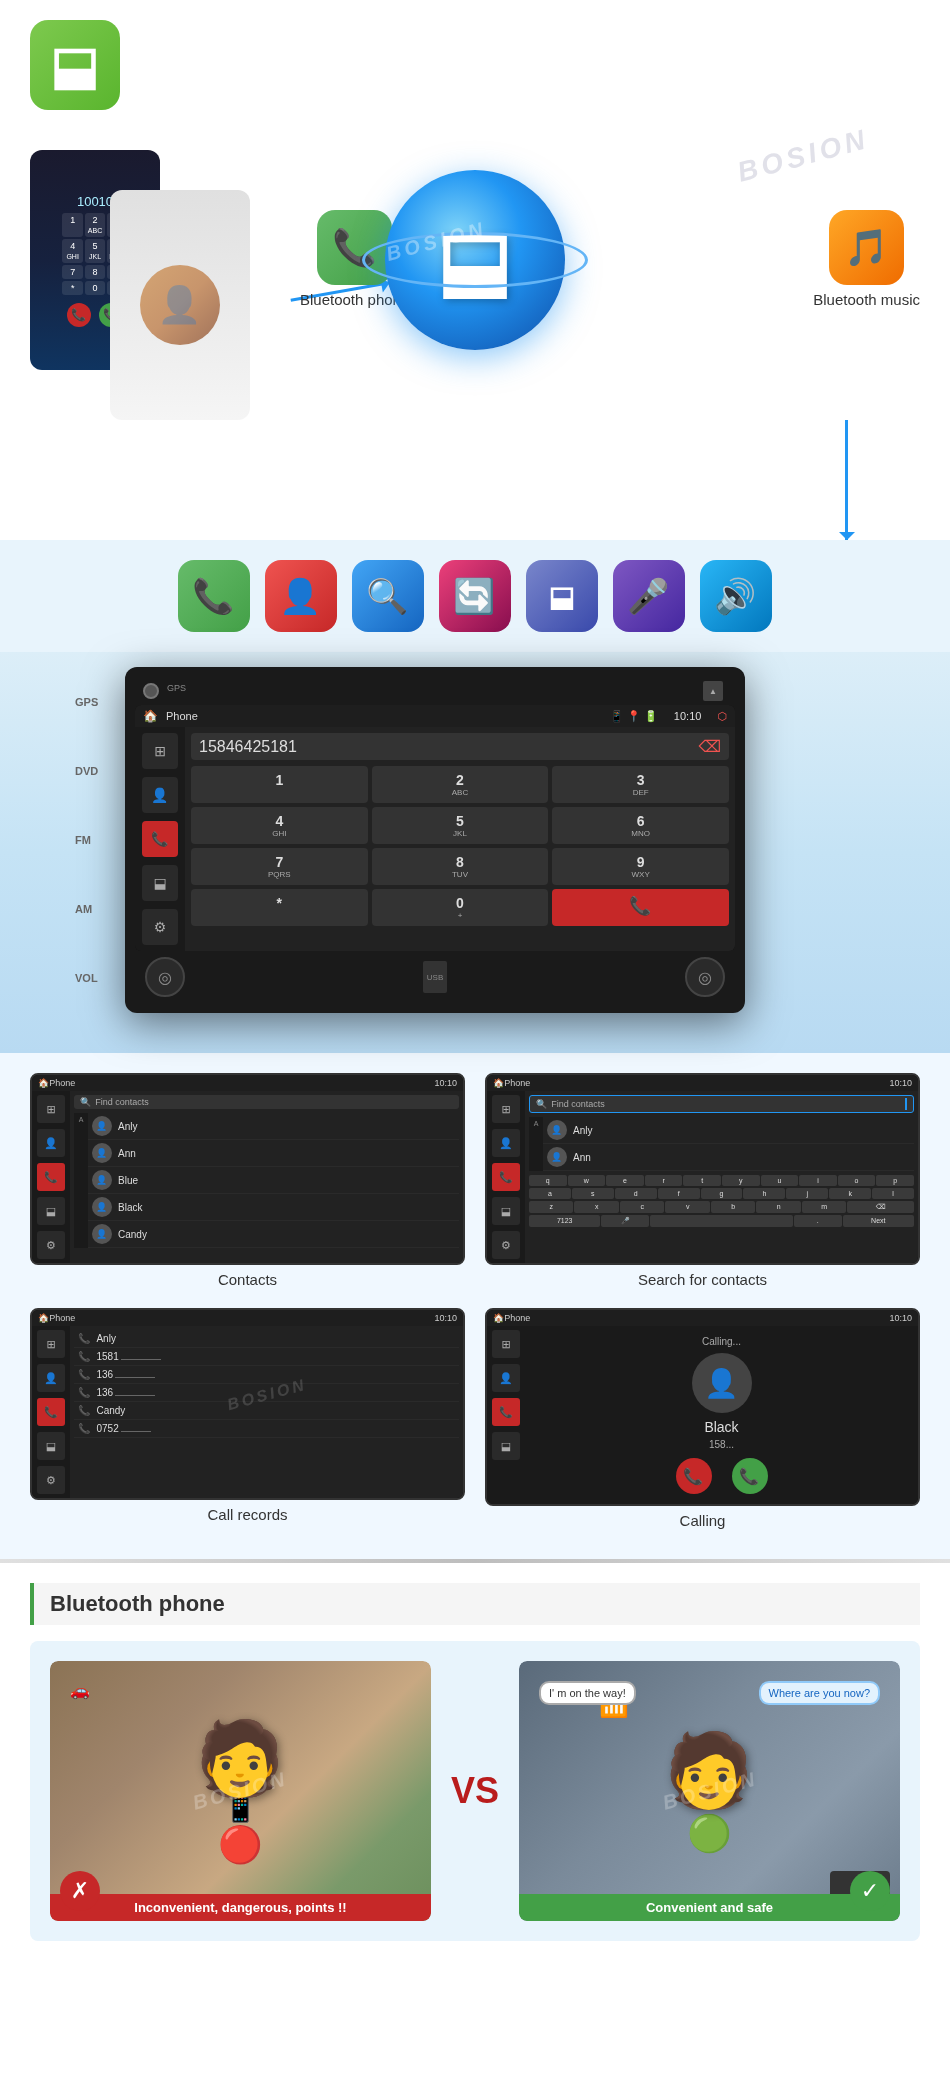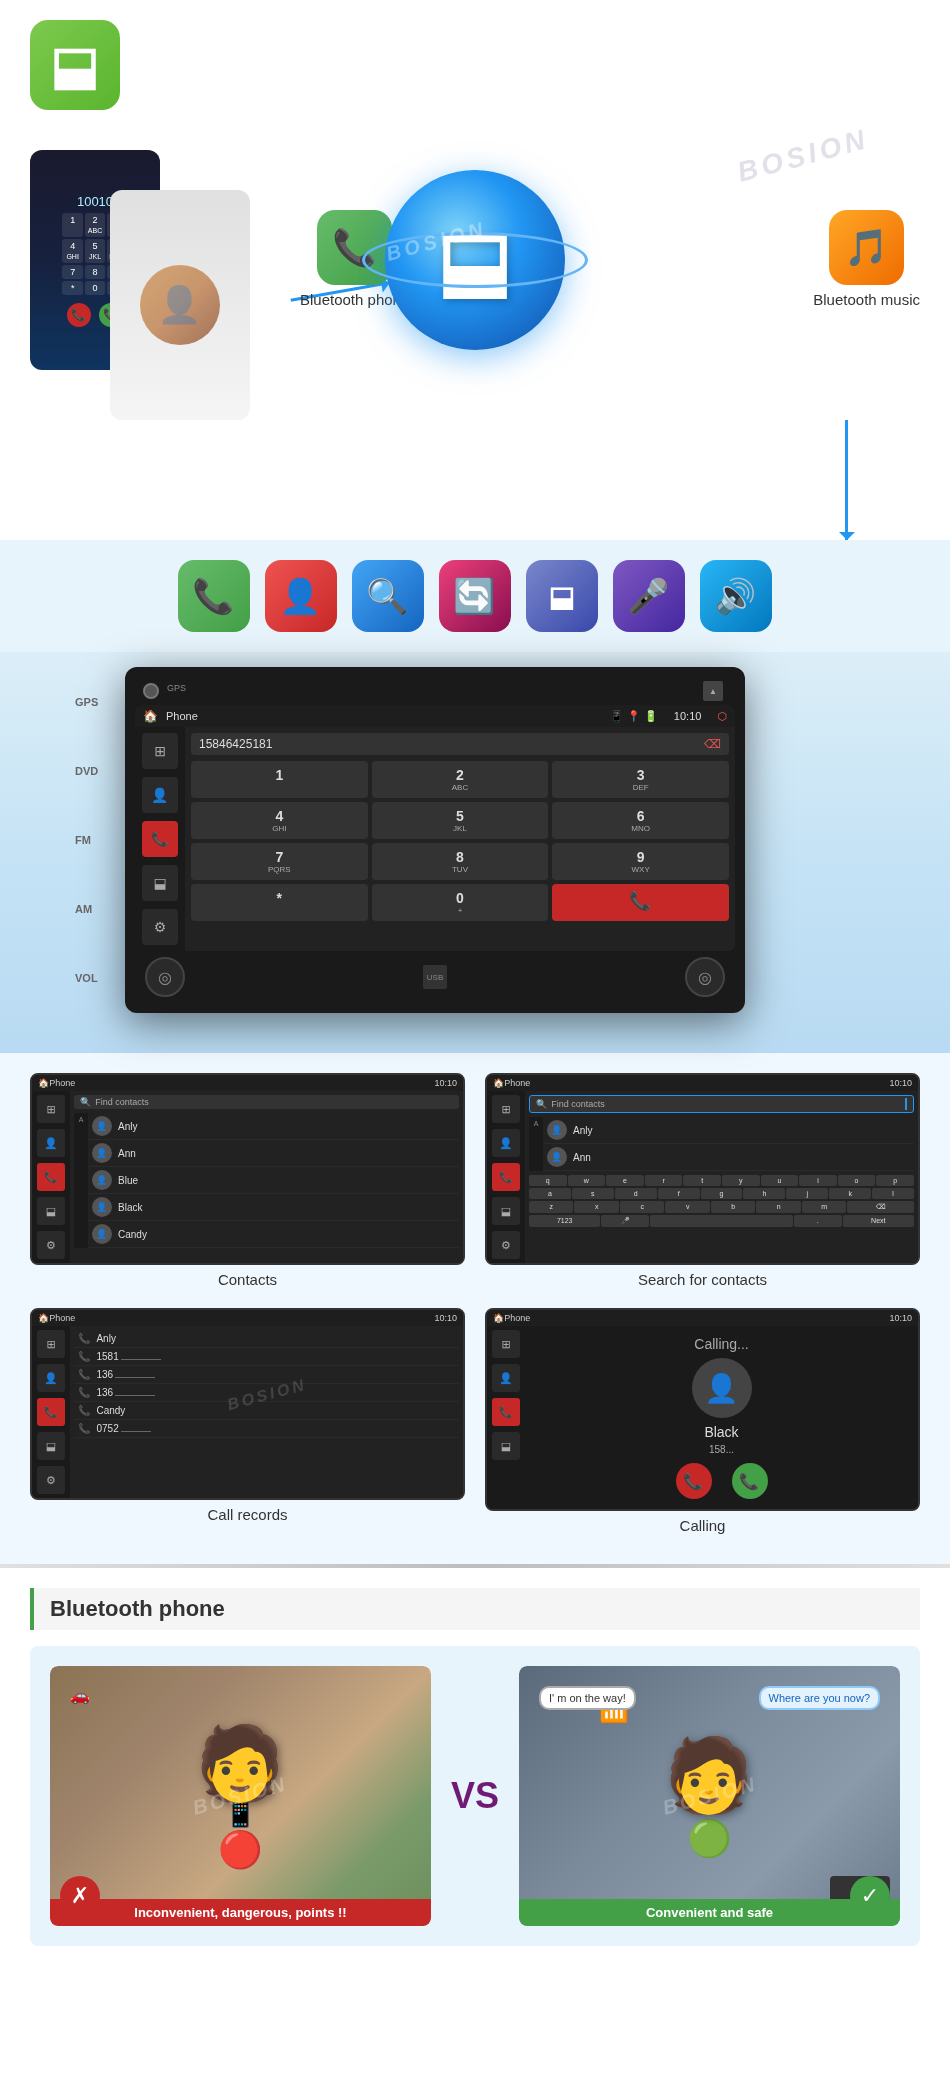--- a/index.html
+++ b/index.html
@@ -308,21 +308,21 @@
       padding: 6px;
     }
     .car-input-row {
       display: flex;
       align-items: center;
       background: #333;
       border-radius: 4px;
       padding: 4px 8px;
       margin-bottom: 6px;
       color: #ddd;
-      font-size: 12px;
+      font-size: 16px;
       justify-content: space-between;
     }
     .car-keypad {
       display: grid;
       grid-template-columns: repeat(3, 1fr);
       gap: 4px;
     }
     .car-key {
       background: #333;
       border-radius: 4px;
@@ -619,21 +619,21 @@
       background: #43a047;
       color: white;
       text-align: center;
       font-size: 13px;
       padding: 6px;
       font-weight: bold;
     }
     .vs-label {
       font-size: 36px;
       font-weight: bold;
-      color: #701a75;
+      color: #b91c1c;
       flex-shrink: 0;
     }
 
     
     .car-dash {
       position: absolute;
       bottom: 10px;
       right: 10px;
       width: 60px;
       height: 40px;
@@ -662,21 +662,21 @@
     }
     .alpha-col-item {
       font-size: 7px;
       color: #888;
       text-align: center;
       line-height: 1.4;
     }
 
     .calling-status {
       color: #aaa;
-      font-size: 14px;
+      font-size: 10px;
       margin-bottom: 6px;
     }
   </style>
 </head>
 <body>
 
 <div class="section-bluetooth-header">
   <div class="bt-icon-box">
     <span class="bt-symbol">⬓</span>
   </div>
@@ -874,21 +874,21 @@
                 📞
               </div>
             </div>
           </div>
         </div>
       </div>
 
       <div style="display:flex;justify-content:space-between;align-items:center;padding:6px 10px;">
         <div style="width:40px;height:40px;border-radius:50%;background:#2a2a2a;border:2px solid #444;display:flex;align-items:center;justify-content:center;color:#888;font-size:16px;">◎</div>
         <div style="display:flex;gap:6px;">
-          <div style="width:24px;height:24px;background:#333;border-radius:2px;display:flex;align-items:center;justify-content:center;font-size:8px;color:#888;">USB</div>
+          <div style="width:24px;height:32px;background:#333;border-radius:2px;display:flex;align-items:center;justify-content:center;font-size:8px;color:#888;">USB</div>
         </div>
         <div style="width:40px;height:40px;border-radius:50%;background:#2a2a2a;border:2px solid #444;display:flex;align-items:center;justify-content:center;color:#888;font-size:16px;">◎</div>
       </div>
     </div>
   </div>
 </div>
 
 <div class="section-four-screens">
   <div class="four-screens-grid">
 

